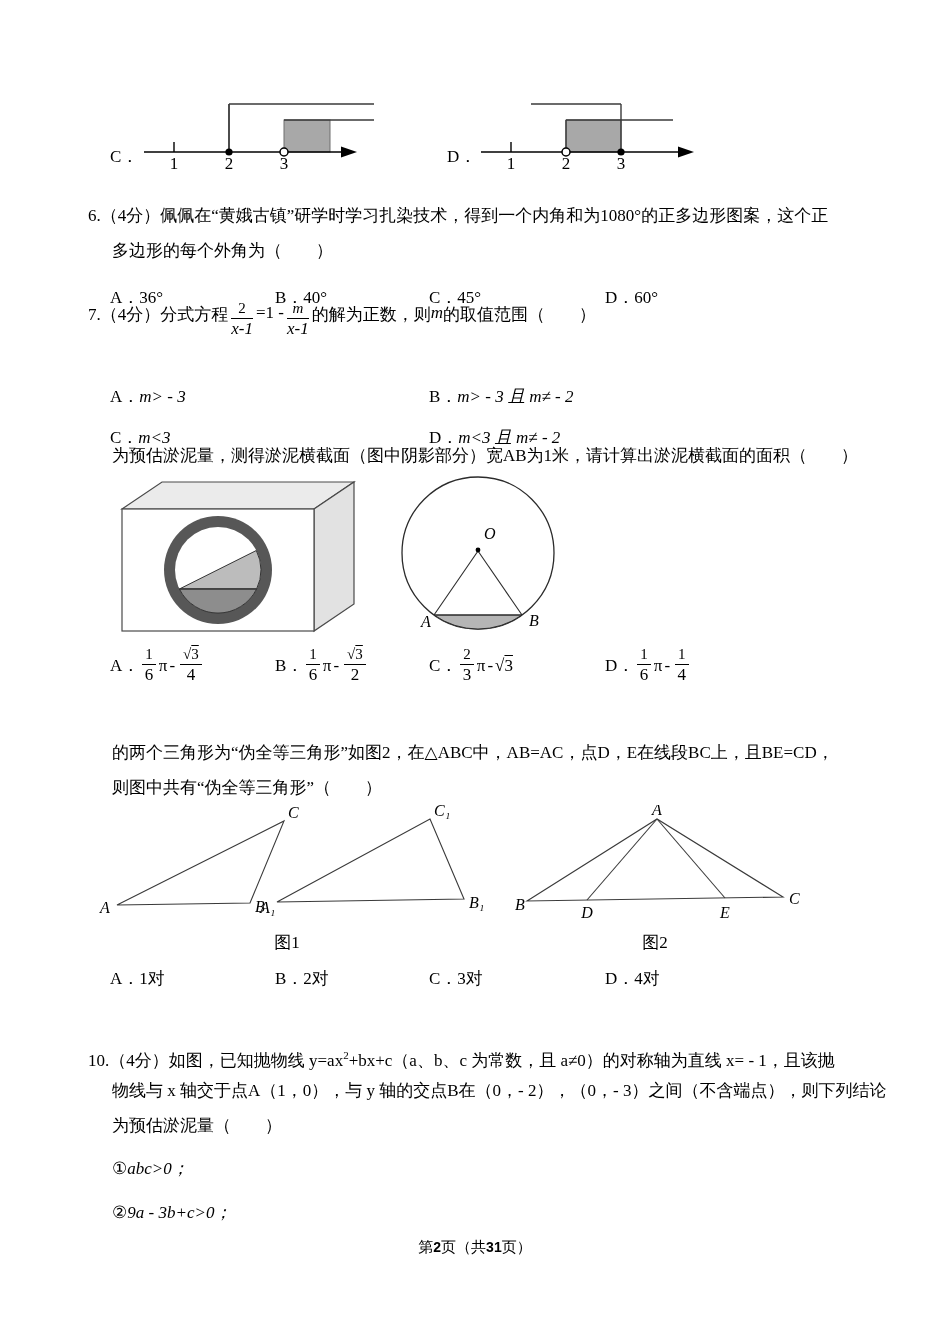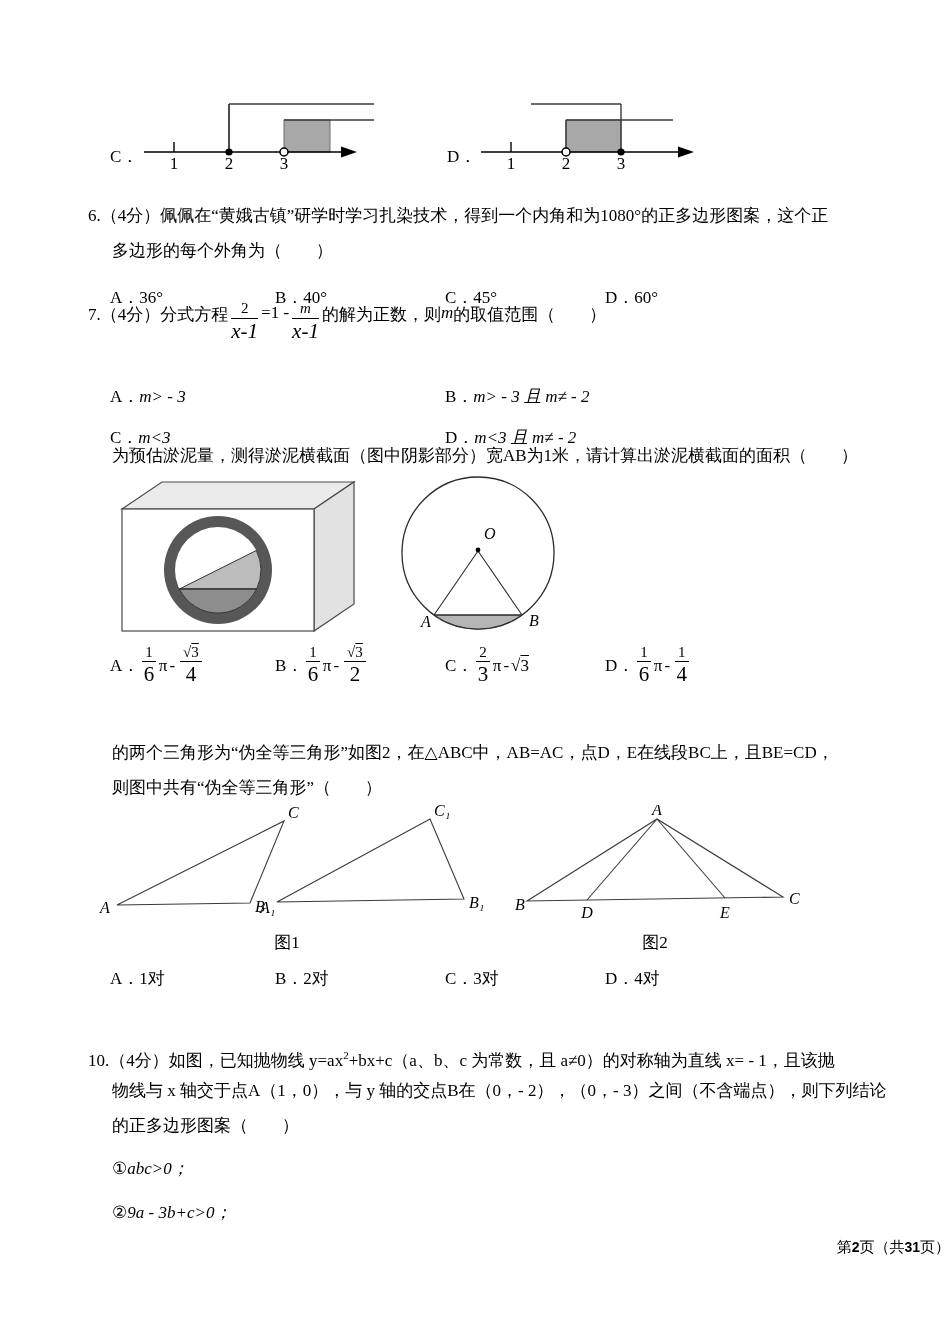--- a/index.html
+++ b/index.html
@@ -4,42 +4,42 @@
 <style>
   *{margin:0;padding:0;box-sizing:border-box}
   html,body{background:#fff}
   body{width:950px;height:1344px;position:relative;color:#000;
        font-family:"Liberation Serif","DejaVu Serif",serif;font-size:17px;overflow:hidden}
   .block{position:absolute;left:88px;width:800px}
   .sline{height:35px;line-height:35px;white-space:nowrap}
   .indent{padding-left:24px}
   .orow{position:relative;height:35px;line-height:35px;white-space:nowrap}
   .opt{position:absolute;white-space:nowrap}
-  .o1{left:22px}.o2{left:187px}.o3{left:357px}.o4{left:517px}
+  .o1{left:22px}.o2{left:187px}.o3{left:341px}.o4{left:517px}
   .m{font-style:italic}
   .ol{text-decoration:overline}
   .frac{display:inline-block;vertical-align:middle;text-align:center;line-height:1.05;
         margin:0 3px;transform:translateY(-2px)}
   .frac .fn{display:block;padding:0 3px 1px;border-bottom:1.4px solid #000;font-size:15px}
-  .frac .fd{display:block;padding-top:1px;font-size:21px}
+  .frac .fd{display:block;padding-top:1px;font-size:17px}
   .eqrow{display:flex;height:62px;white-space:nowrap}
   sup{font-size:11px;vertical-align:super}
   .minus{margin:0 2px}
   #q5figs{position:absolute;top:92px;left:110px;display:flex;align-items:flex-end}
   .nlwrap{display:flex;align-items:flex-end}
   .nl-label{margin:0 0 4px 0;width:26px}
   .figrow8{position:relative;height:172px}
   .figrow9{position:relative;height:156px}
   .absfig{position:absolute;top:0}
   svg text{font-family:"Liberation Serif","DejaVu Serif",serif}
   .ptlabel{font-style:italic;font-size:16px}
   .ticknum{font-size:17px}
   .caption{font-size:17px}
   .irow{height:44px;line-height:44px;padding-left:24px;white-space:nowrap}
-  #footer{position:absolute;top:1238px;left:0;width:950px;text-align:right;font-size:15px}
+  #footer{position:absolute;top:1238px;left:0;width:950px;text-align:center;font-size:15px}
   #footer .b{font-weight:bold;font-family:"Liberation Sans","DejaVu Sans",sans-serif;font-size:14px}
 </style>
 </head>
 <body>
 
 <div>
 
   <div id="q5figs">
     <div class="nlwrap">
       <span class="nl-label">C．</span>
@@ -179,21 +179,21 @@
       <span class="opt o1">A．1对</span>
       <span class="opt o2">B．2对</span>
       <span class="opt o3">C．3对</span>
       <span class="opt o4">D．4对</span>
     </div>
   </div>
 
   <div id="q10" class="block" style="top:1038px">
     <div class="sline"><span>10.（4分）如图，已知抛物线 y=ax</span><sup>2</sup><span>+bx+c（a、b、c 为常数，且 a≠0）的对称轴为直线 x= - 1，且该抛</span></div>
     <div class="sline indent">物线与 x 轴交于点A（1，0），与 y 轴的交点B在（0，- 2），（0，- 3）之间（不含端点），则下列结论</div>
-    <div class="sline indent">的正多边形图案（　　）</div>
+    <div class="sline indent">为预估淤泥量（　　）</div>
     <div class="irow" style="margin-top:4px"><span>①</span><span class="m">abc&gt;0；</span></div>
     <div class="irow"><span>②</span><span class="m">9a - 3b+c&gt;0；</span></div>
   </div>
 
   <div id="footer">
     <span>第</span><span class="b">2</span><span>页（共</span><span class="b">31</span><span>页）</span>
   </div>
 
 </div>
 

